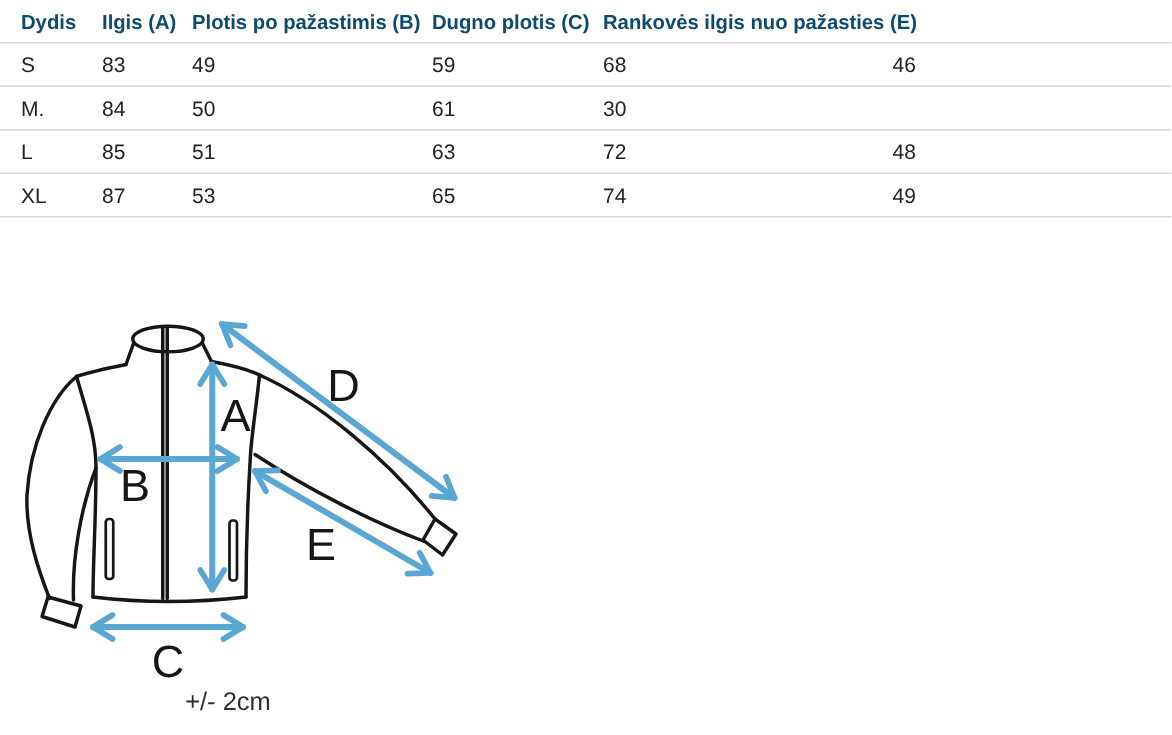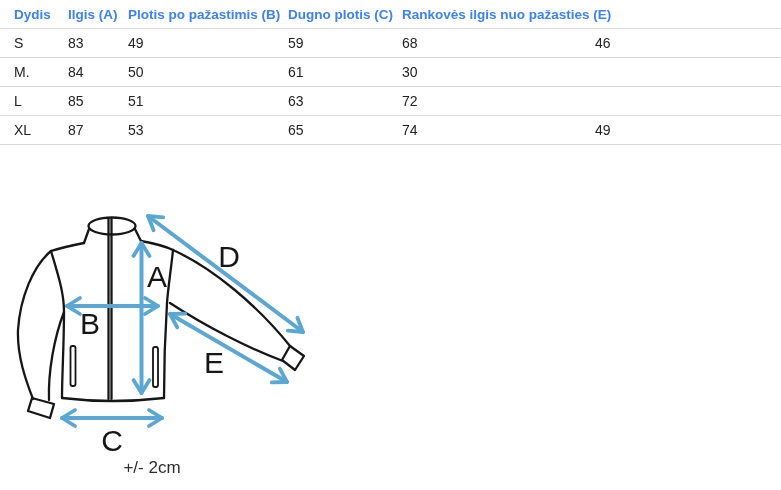--- a/index.html
+++ b/index.html
@@ -16,21 +16,21 @@
     display:grid;
     grid-template-columns:68px 60px 160px 114px 193px 186px;
     height:29px;
     align-items:center;
     border-bottom:1px solid #d8d8d8;
   }
   .tr > div:first-child { padding-left:14px; }
   .th {
     font-weight:700;
     font-size:13.5px;
-    color:#3b82f6;
+    color:#0c4a6e;
     white-space:nowrap;
   }
   .td {
     font-size:14px;
     color:#222222;
     white-space:nowrap;
   }
   .diagram {
     position:absolute;
     left:0; top:148;
@@ -72,20 +72,21 @@
     <div class="td">50</div>
     <div class="td">61</div>
     <div class="td">30</div>
   </div>
   <div class="tr">
     <div class="td">L</div>
     <div class="td">85</div>
     <div class="td">51</div>
     <div class="td">63</div>
     <div class="td">72</div>
+    <div class="td">48</div>
   </div>
   <div class="tr">
     <div class="td">XL</div>
     <div class="td">87</div>
     <div class="td">53</div>
     <div class="td">65</div>
     <div class="td">74</div>
     <div class="td">49</div>
   </div>
 </div>

